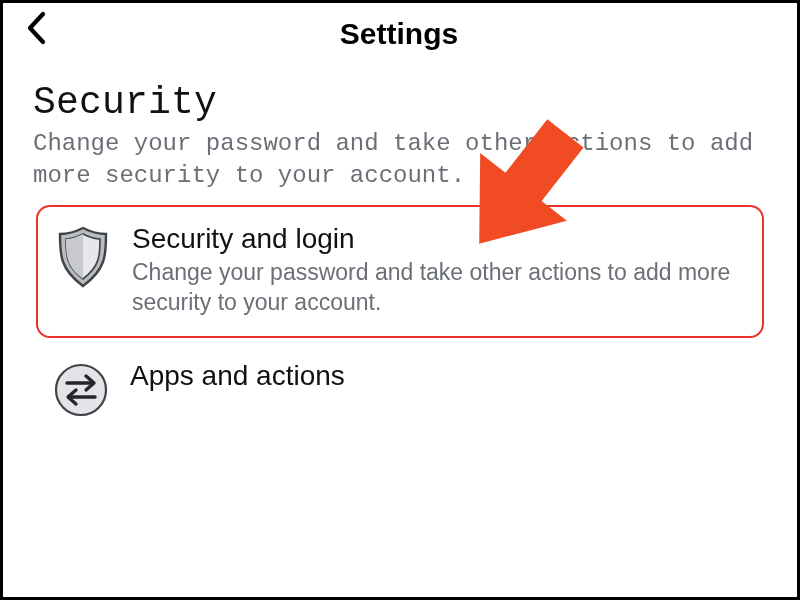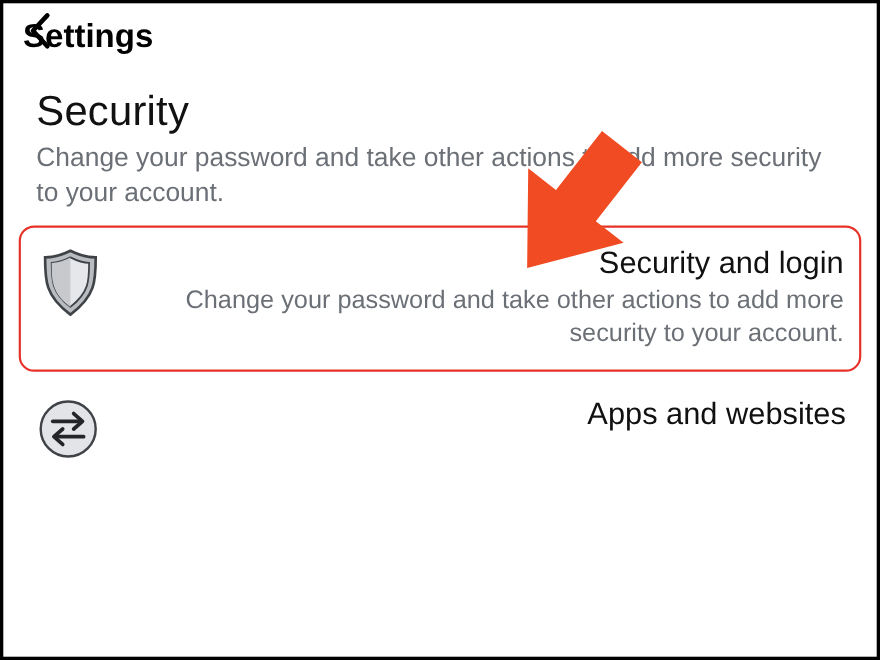--- a/index.html
+++ b/index.html
@@ -23,43 +23,43 @@
       font-size: 34px;
       font-weight: 400;
       cursor: pointer;
       line-height: 1;
       position: absolute;
       left: 22px;
       top: 8px;
     }
     .title {
       flex: 1;
-      text-align: left;
+      text-align: center;
       font-size: 30px;
       font-weight: 700;
       color: #000;
     }
     .section {
       padding: 22px 30px 12px 30px;
+      font-family: Liberation Mono, monospace;
     }
     .section-heading {
       font-size: 38px;
       font-weight: 400;
       color: #111;
       letter-spacing: 0.2px;
       margin-bottom: 4px;
     }
     .section-desc {
       font-size: 24px;
       color: #6b6f76;
       line-height: 1.35;
     }
     .list {
-      padding: 0 14px;
-      text-align: right;
+      padding: 0 33px;
     }
     .item {
       display: flex;
       align-items: flex-start;
       padding: 16px 14px 18px 14px;
       cursor: pointer;
       border-radius: 14px;
       margin-bottom: 6px;
     }
     .item.highlighted {
@@ -132,21 +132,21 @@
         <circle cx="28" cy="28" r="25" fill="#e2e4e7" stroke="#3f4246" stroke-width="2.2"></circle>
         <g stroke="#232528" stroke-width="3.4" fill="none" stroke-linecap="round" stroke-linejoin="round">
           <line x1="14" y1="21" x2="40" y2="21"></line>
           <polyline points="33,14 41,21 33,28"></polyline>
           <line x1="42" y1="35" x2="16" y2="35"></line>
           <polyline points="23,28 15,35 23,42"></polyline>
         </g>
       </svg>
     </div>
     <div class="item-body">
-      <div class="item-title">Apps and websites</div>
+      <div class="item-title">Apps and actions</div>
     </div>
   </div>
 
 </div>
 
 <div class="arrow">
   <svg width="190" height="190" viewBox="0 0 190 190">
     <g transform="rotate(38 95 95)">
       <path d="M95 18 L150 90 L118 90 L118 158 L72 158 L72 90 L40 90 Z" fill="#f04b23" transform="rotate(180 95 88)"></path>
     </g>

